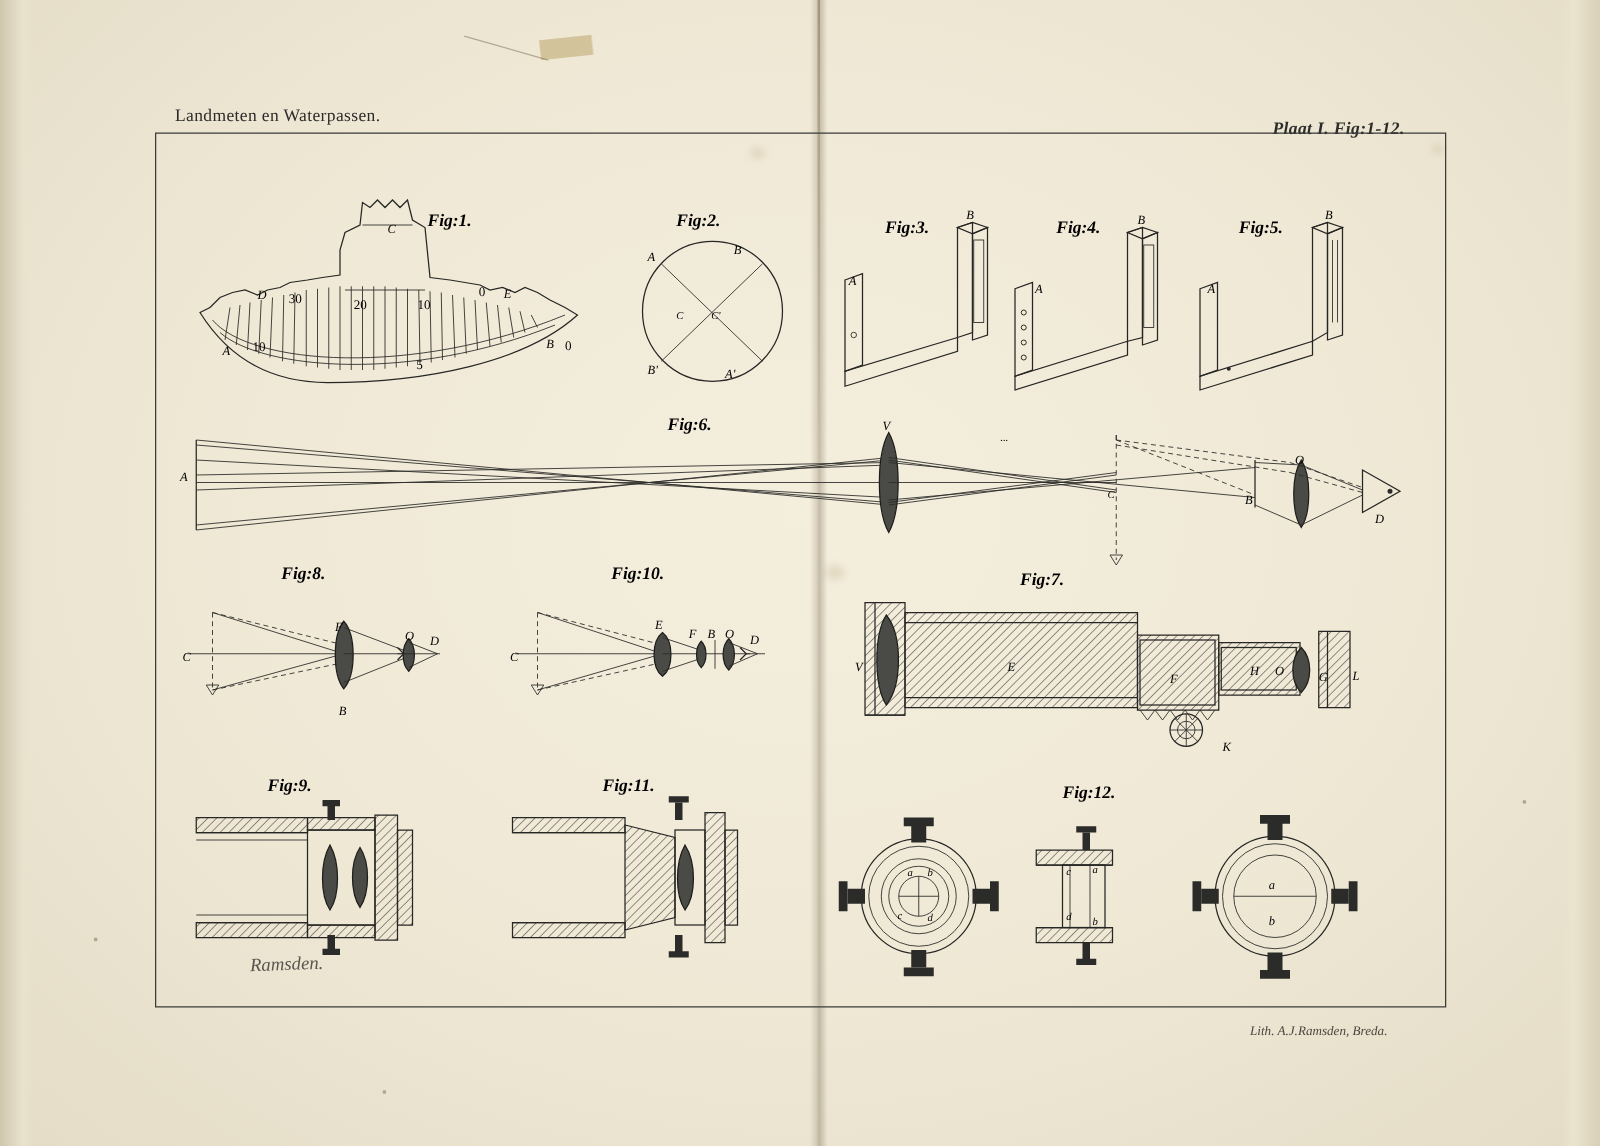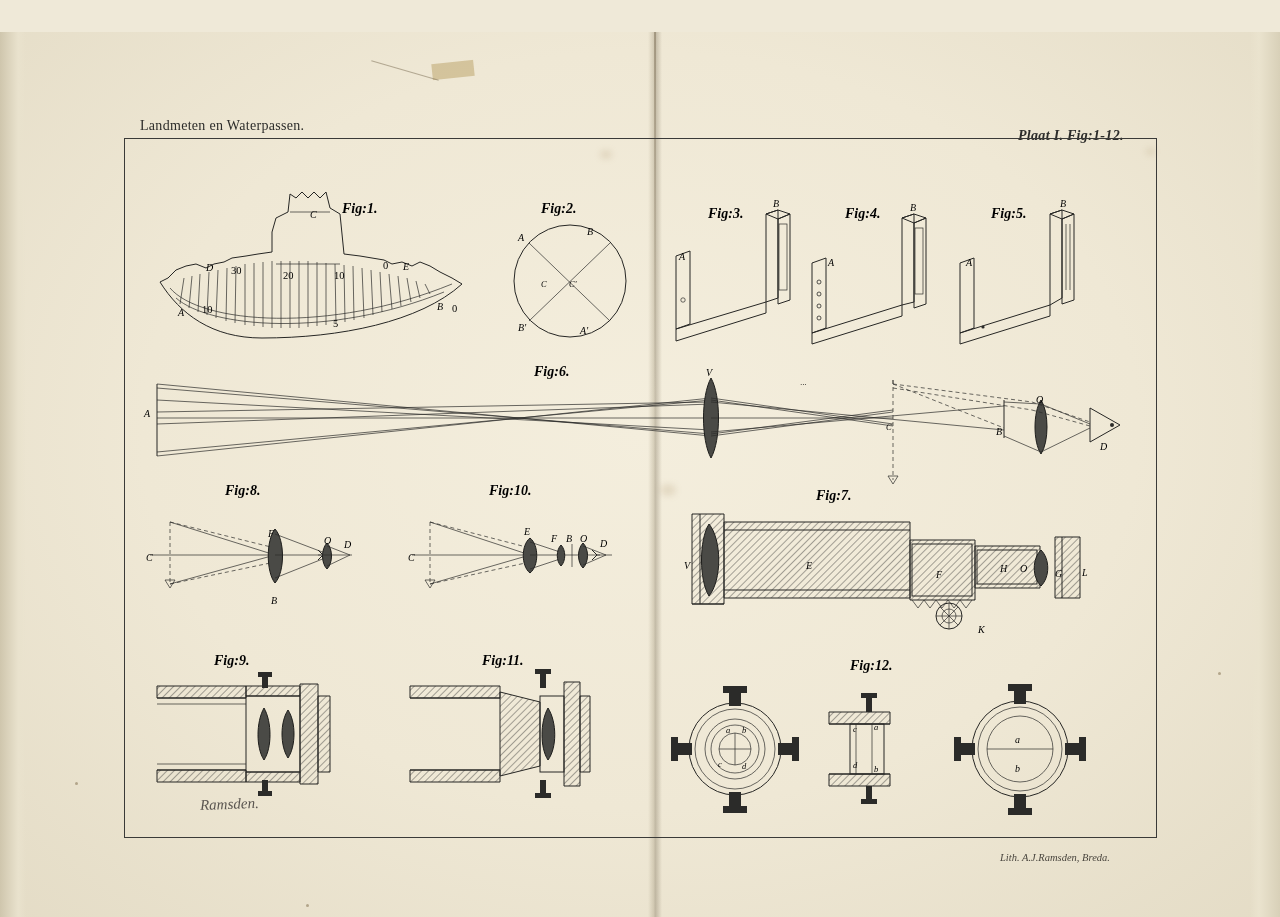--- a/index.html
+++ b/index.html
@@ -8,21 +8,20 @@
     background:#efe9d8;
     font-family:"Liberation Serif", serif;
     overflow:hidden;
     position:relative;
   }
   
   #page{
     position:absolute;inset:0;
     background:
       radial-gradient(ellipse at 50% 45%, #f4eedd 0%, #efe8d5 55%, #e4dcc6 100%);
-    margin-top: 32px;
   }
   #page:before{
     
     content:"";position:absolute;left:0;top:0;bottom:0;width:26px;
     background:linear-gradient(to right,#cfc6ad,#e9e2cd 70%,rgba(233,226,205,0));
   }
   #page:after{
     content:"";position:absolute;right:0;top:0;bottom:0;width:30px;
     background:linear-gradient(to left,#d8d0b8,#eae3ce 70%,rgba(234,227,206,0));
   }

